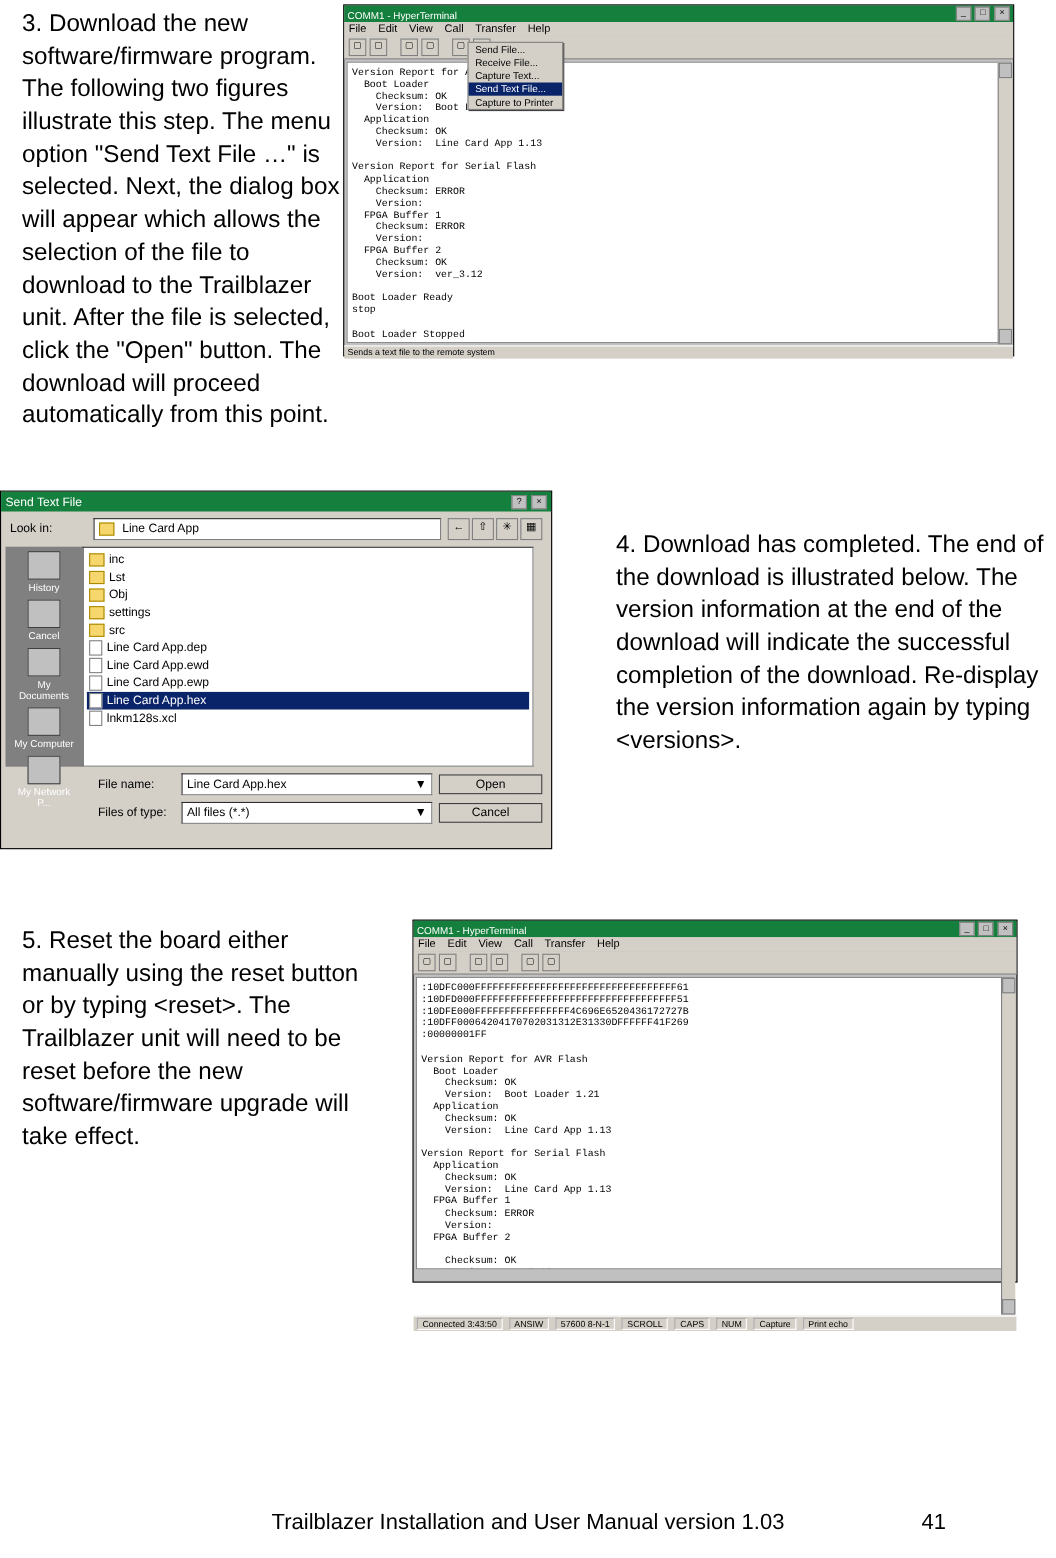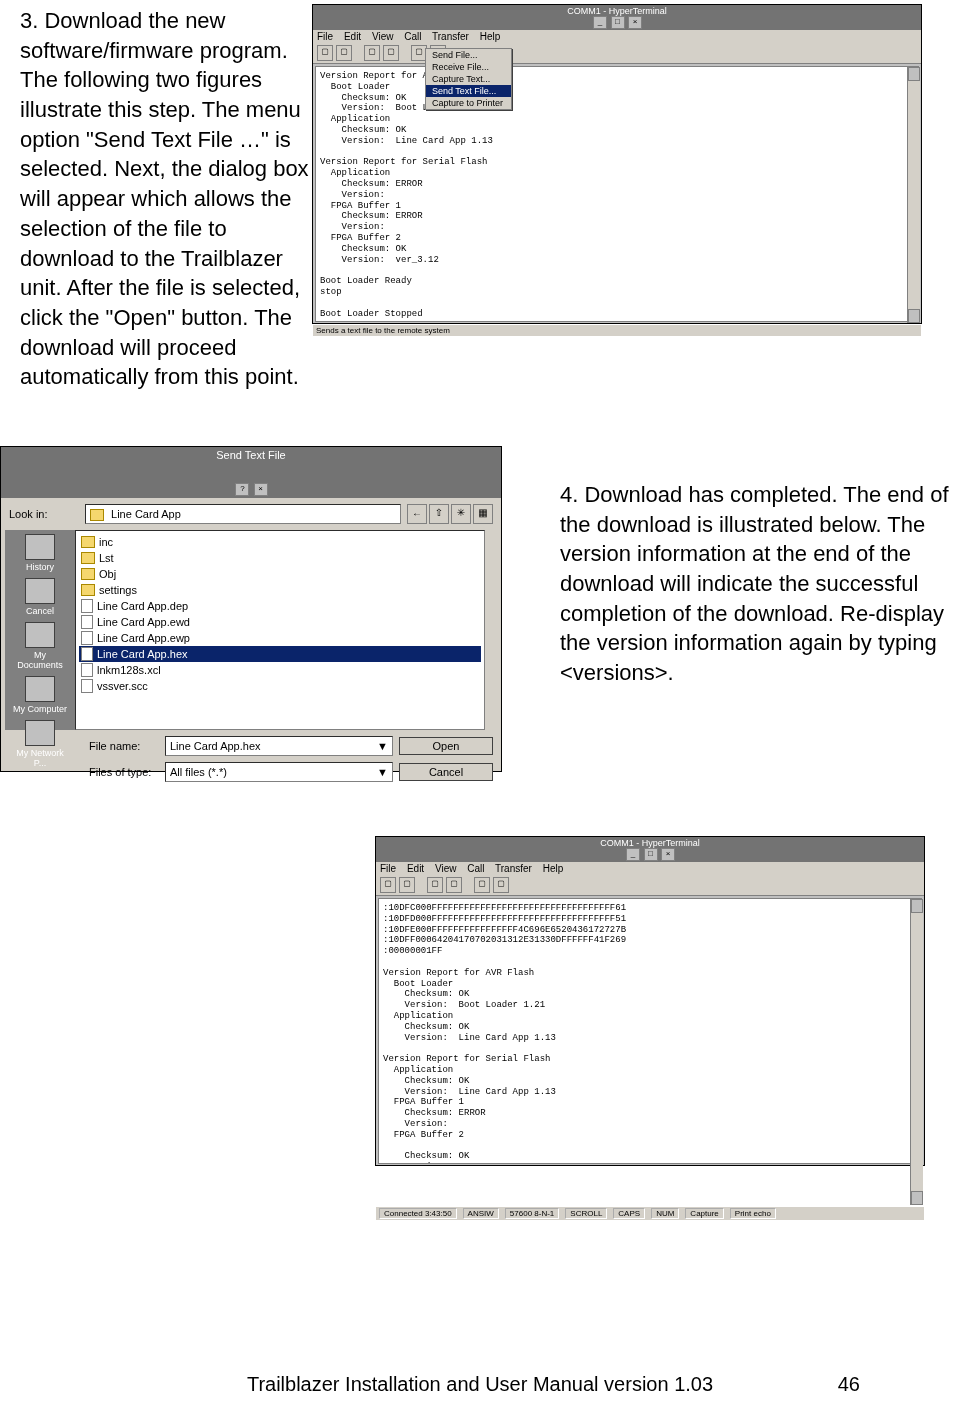--- a/index.html
+++ b/index.html
@@ -35,28 +35,27 @@
   .win {
     position: absolute;
     background: #c0c0c0;
     border: 1px solid #000;
     box-sizing: border-box;
     font-family: Tahoma, Arial, sans-serif;
     font-size: 9px;
     color: #000;
   }
   .titlebar {
-    background: #737373;
+    background: #15803d;
     color: #fff;
     padding: 1px 3px;
     display: flex;
     justify-content: space-between;
-    align-items: center;
+    align-items: flex-end;
     font-size: 9px;
-    flex-direction: column;
   }
   .titlebar .icons span {
     display:inline-block;
     width:12px;height:11px;
     background:#c0c0c0;
     border:1px solid #808080;
     margin-left:1px;
     text-align:center;
     line-height:9px;
     color:#000;
@@ -342,26 +341,26 @@
         <div class="place"><div class="ico"></div><span>Cancel</span></div>
         <div class="place"><div class="ico"></div><span>My Documents</span></div>
         <div class="place"><div class="ico"></div><span>My Computer</span></div>
         <div class="place"><div class="ico"></div><span>My Network P...</span></div>
       </div>
       <div class="filelist" id="filelist">
           <div class="folder">inc</div>
           <div class="folder">Lst</div>
           <div class="folder">Obj</div>
           <div class="folder">settings</div>
+          <div class="folder">src</div>
           <div class="file">Line Card App.dep</div>
           <div class="file">Line Card App.ewd</div>
           <div class="file">Line Card App.ewp</div>
           <div class="file selected">Line Card App.hex</div>
           <div class="file">lnkm128s.xcl</div>
-          <div class="file">vssver.scc</div>
         </div>
     </div>
     <div class="row">
       <span style="width:74px;"></span>
       <span class="label" style="width:70px;">File name:</span>
       <span class="field"><span>Line Card App.hex</span><span style="float:right;">▼</span></span>
       <span class="btn">Open</span>
     </div>
     <div class="row">
       <span style="width:74px;"></span>
@@ -369,20 +368,24 @@
       <span class="field"><span>All files (*.*)</span><span style="float:right;">▼</span></span>
       <span class="btn">Cancel</span>
     </div>
   </div>
 
   <div class="body-text" style="position:absolute; left:560px; top:480px; width:400px;">
     <span>4.</span>
     <span>Download has completed.  The end of the download is illustrated below.  The version information at the end of the download will indicate the successful completion of the download. Re-display the version information again by typing &lt;versions&gt;.</span>
   </div>
 
+  <div class="body-text" style="position:absolute; left:20px; top:840px; width:320px;">
+    <span>5.</span>
+    <span>Reset the board either manually using the reset button or by typing &lt;reset&gt;.  The Trailblazer unit will need to be reset before the new software/firmware upgrade will take effect.</span>
+  </div>
 
   <div class="win" style="left:375px; top:836px; width:550px; height:330px;">
     <div class="titlebar">
       <span>COMM1 - HyperTerminal</span>
       <span class="icons">
         <span>_</span>
         <span>□</span>
         <span>×</span>
       </span>
     </div>
@@ -439,16 +442,16 @@
       <span class="cell">SCROLL</span>
       <span class="cell">CAPS</span>
       <span class="cell">NUM</span>
       <span class="cell">Capture</span>
       <span class="cell">Print echo</span>
     </div>
   </div>
 
   <div class="footer">
     <span>Trailblazer Installation and User Manual version 1.03</span>
-    <span class="pagenum">46</span>
+    <span class="pagenum">41</span>
   </div>
 
 </div>
 
 </body></html>

